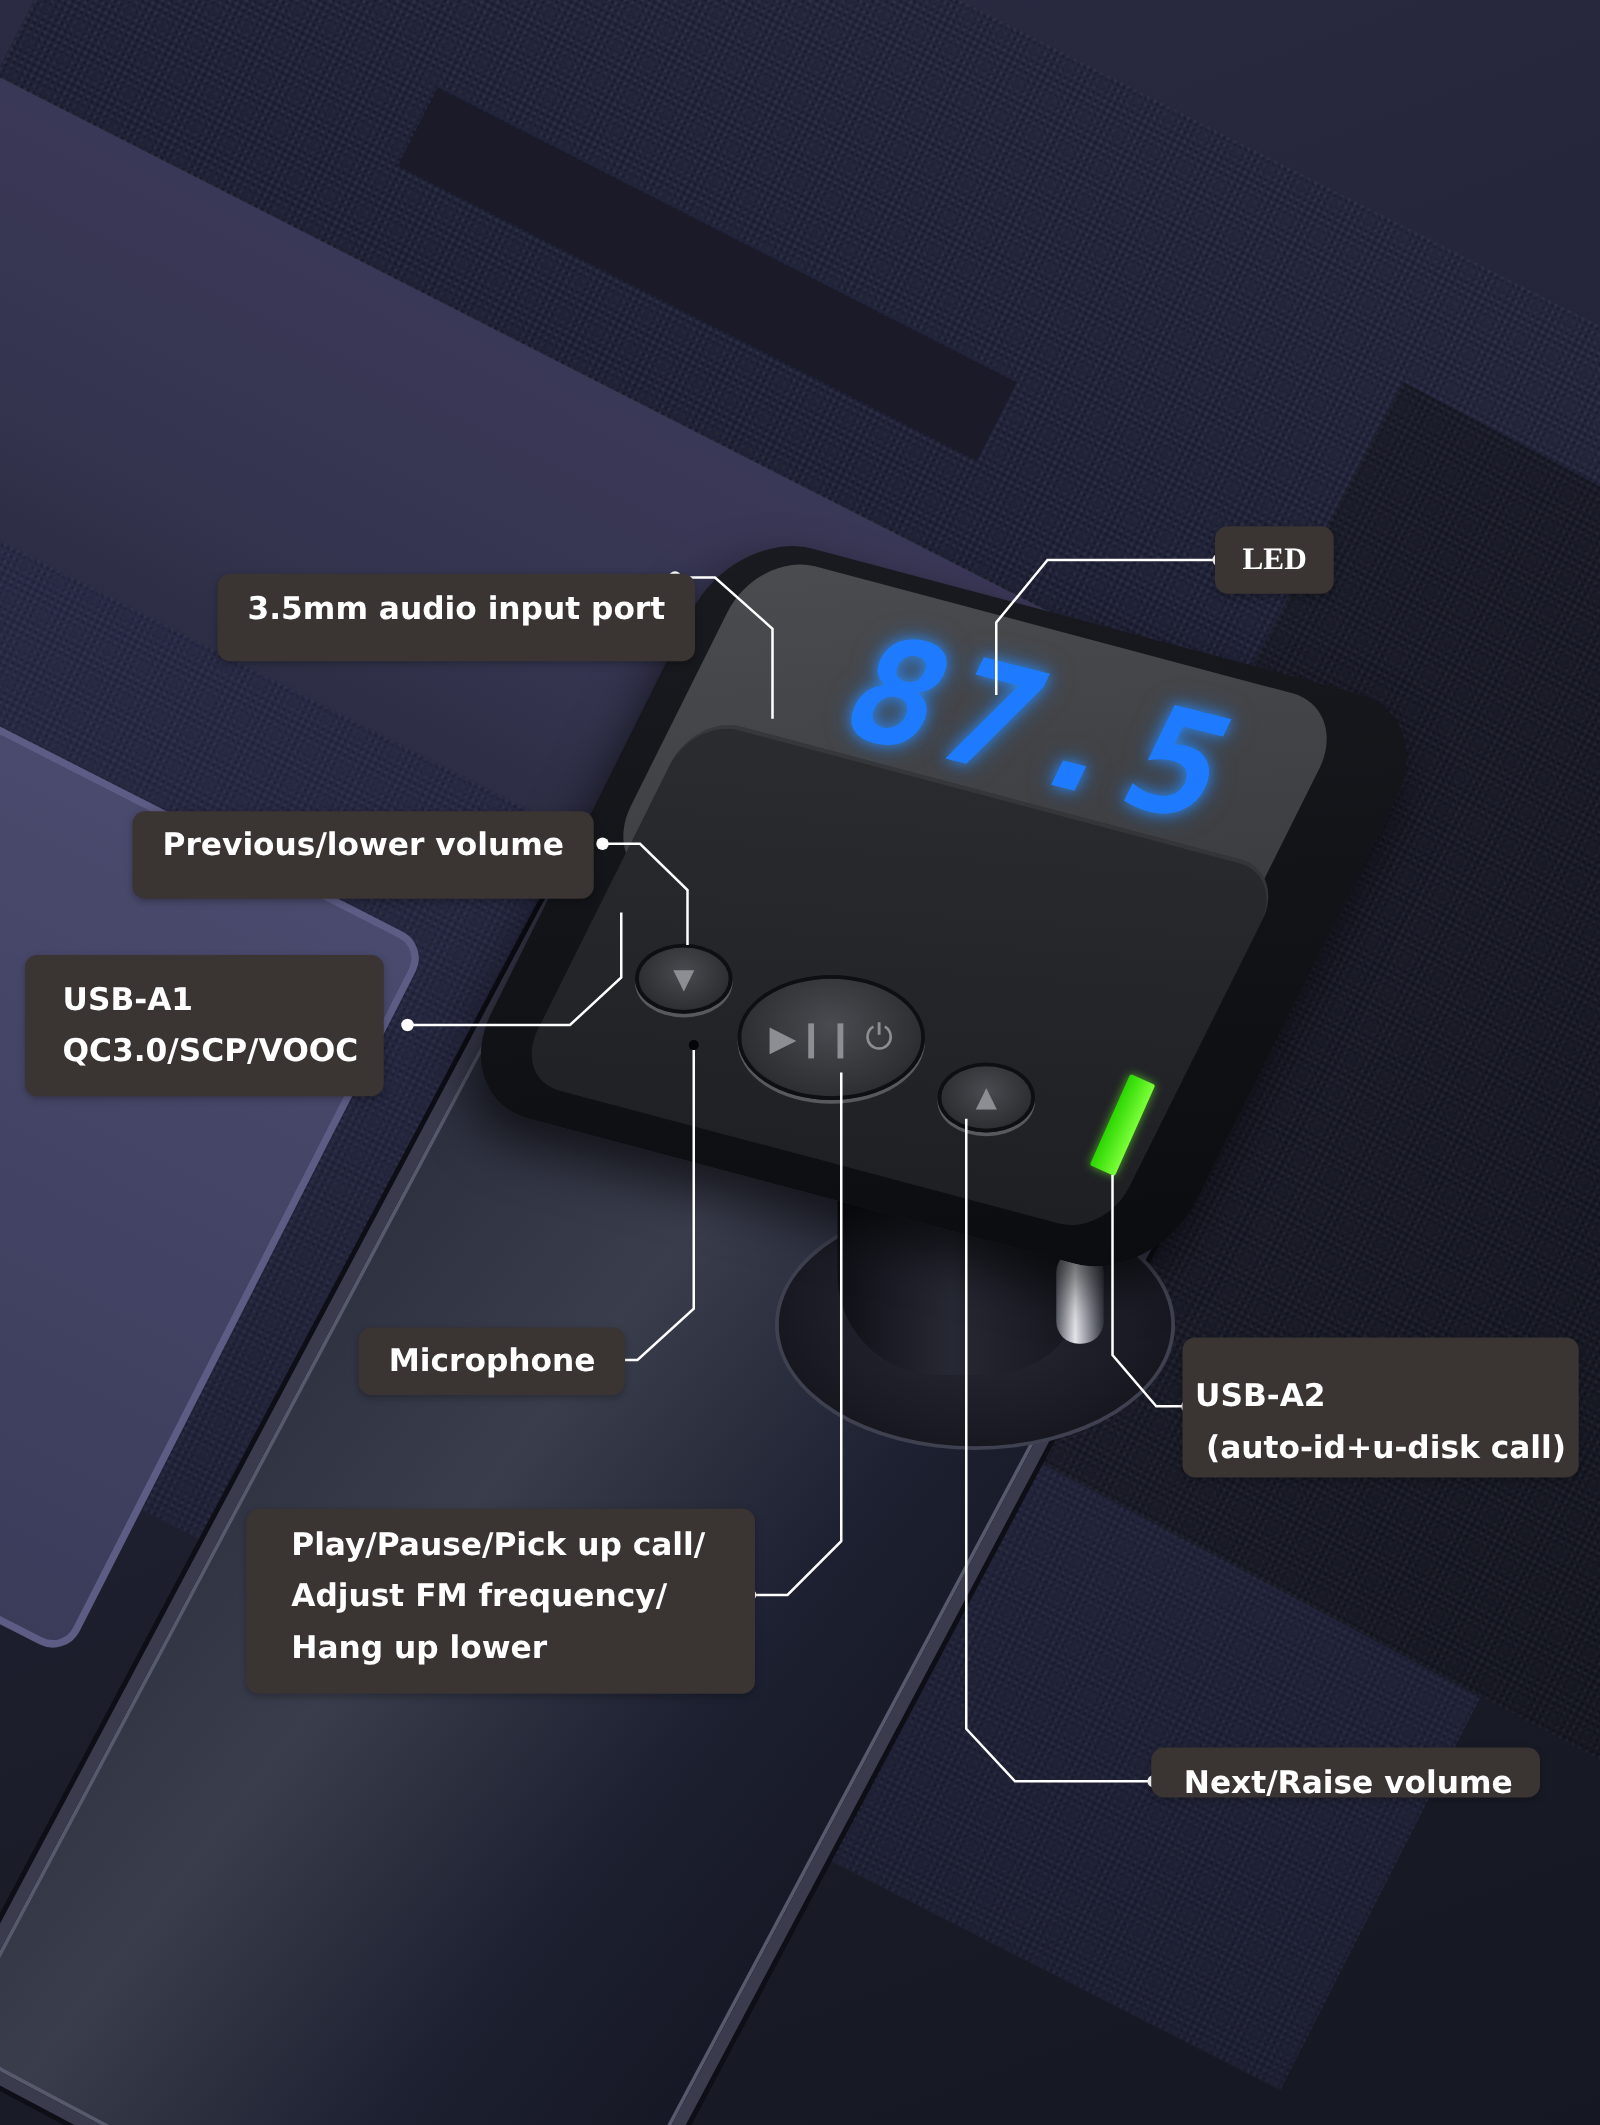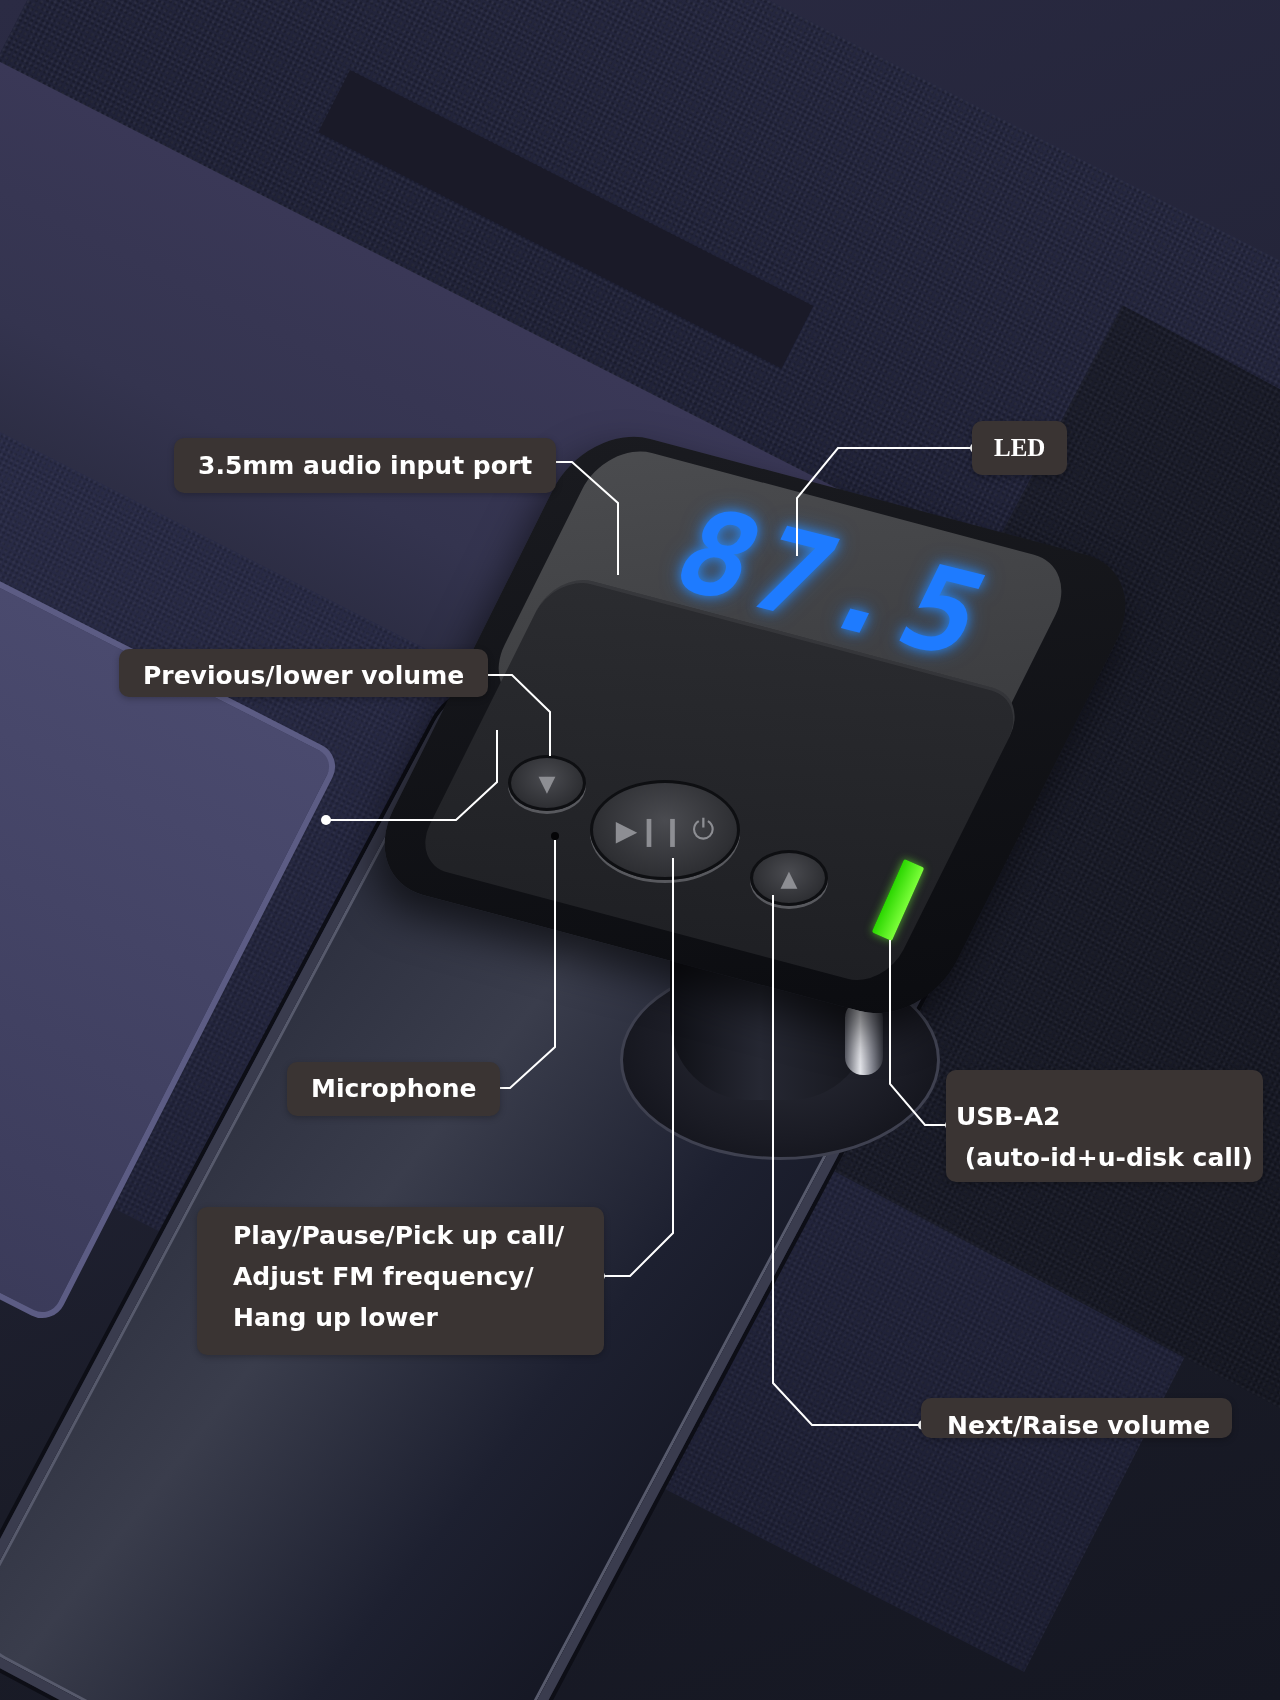--- a/index.html
+++ b/index.html
@@ -70,23 +70,23 @@
       background: linear-gradient(90deg, #2ad600, #7cff3a); box-shadow: 0 0 8px rgba(110,255,50,0.6); border-radius: 2px; }
 
     
     svg.lines { position: absolute; inset: 0; width: 1280px; height: 1700px; pointer-events: none; }
 
     
     .callout { position: absolute; background: #3a3433; color: #ffffff; border-radius: 10px;
       font-family: "DejaVu Sans", sans-serif; font-weight: bold; font-size: 25px; line-height: 41px;
       padding: 0 24px; white-space: nowrap; box-shadow: 0 2px 6px rgba(0,0,0,0.25); }
     .callout .line { display: block; }
-    .c-audio { left: 174px; top: 438px; height: 55px; line-height: 55px; }
+    .c-audio { left: 174px; top: 459px; height: 70px; line-height: 55px; }
     .c-led { left: 972px; top: 421px; height: 54px; line-height: 54px; padding: 0 22px; font-family: Liberation Serif, serif; }
-    .c-prev { left: 119px; top: 649px; height: 48px; line-height: 54px; }
+    .c-prev { left: 106px; top: 649px; height: 70px; line-height: 54px; }
     .c-usba1 { left: 20px; top: 764px; height: 113px; padding-top: 15px; padding-left: 30px; padding-right: 20px; }
     .c-mic { left: 287px; top: 1062px; height: 54px; line-height: 54px; }
     .c-usba2 { left: 946px; top: 1070px; height: 112px; padding-top: 26px; padding-left: 10px; padding-right: 10px; }
     .c-play { left: 197px; top: 1207px; height: 148px; padding-top: 8px; padding-left: 36px; padding-right: 40px; line-height: 41px; }
     .c-next { left: 921px; top: 1398px; height: 40px; line-height: 55px; padding: 0 22px 0 26px; text-align: right; }
   </style>
 </head>
 <body>
 
 <div class="scene">
@@ -153,20 +153,24 @@
 
   <div class="callout c-audio">
     <span>3.5mm audio input port</span>
   </div>
   <div class="callout c-led">
     <span>LED</span>
   </div>
   <div class="callout c-prev">
     <span>Previous/lower volume</span>
   </div>
+  <div class="callout c-usba1">
+    <span class="line">USB-A1</span>
+    <span class="line">QC3.0/SCP/VOOC</span>
+  </div>
   <div class="callout c-mic">
     <span>Microphone</span>
   </div>
   <div class="callout c-usba2">
     <span class="line">USB-A2</span>
     <span class="line" style="white-space:pre"> (auto-id+u-disk call)</span>
   </div>
   <div class="callout c-play">
     <span class="line">Play/Pause/Pick up call/</span>
     <span class="line">Adjust FM frequency/</span>

